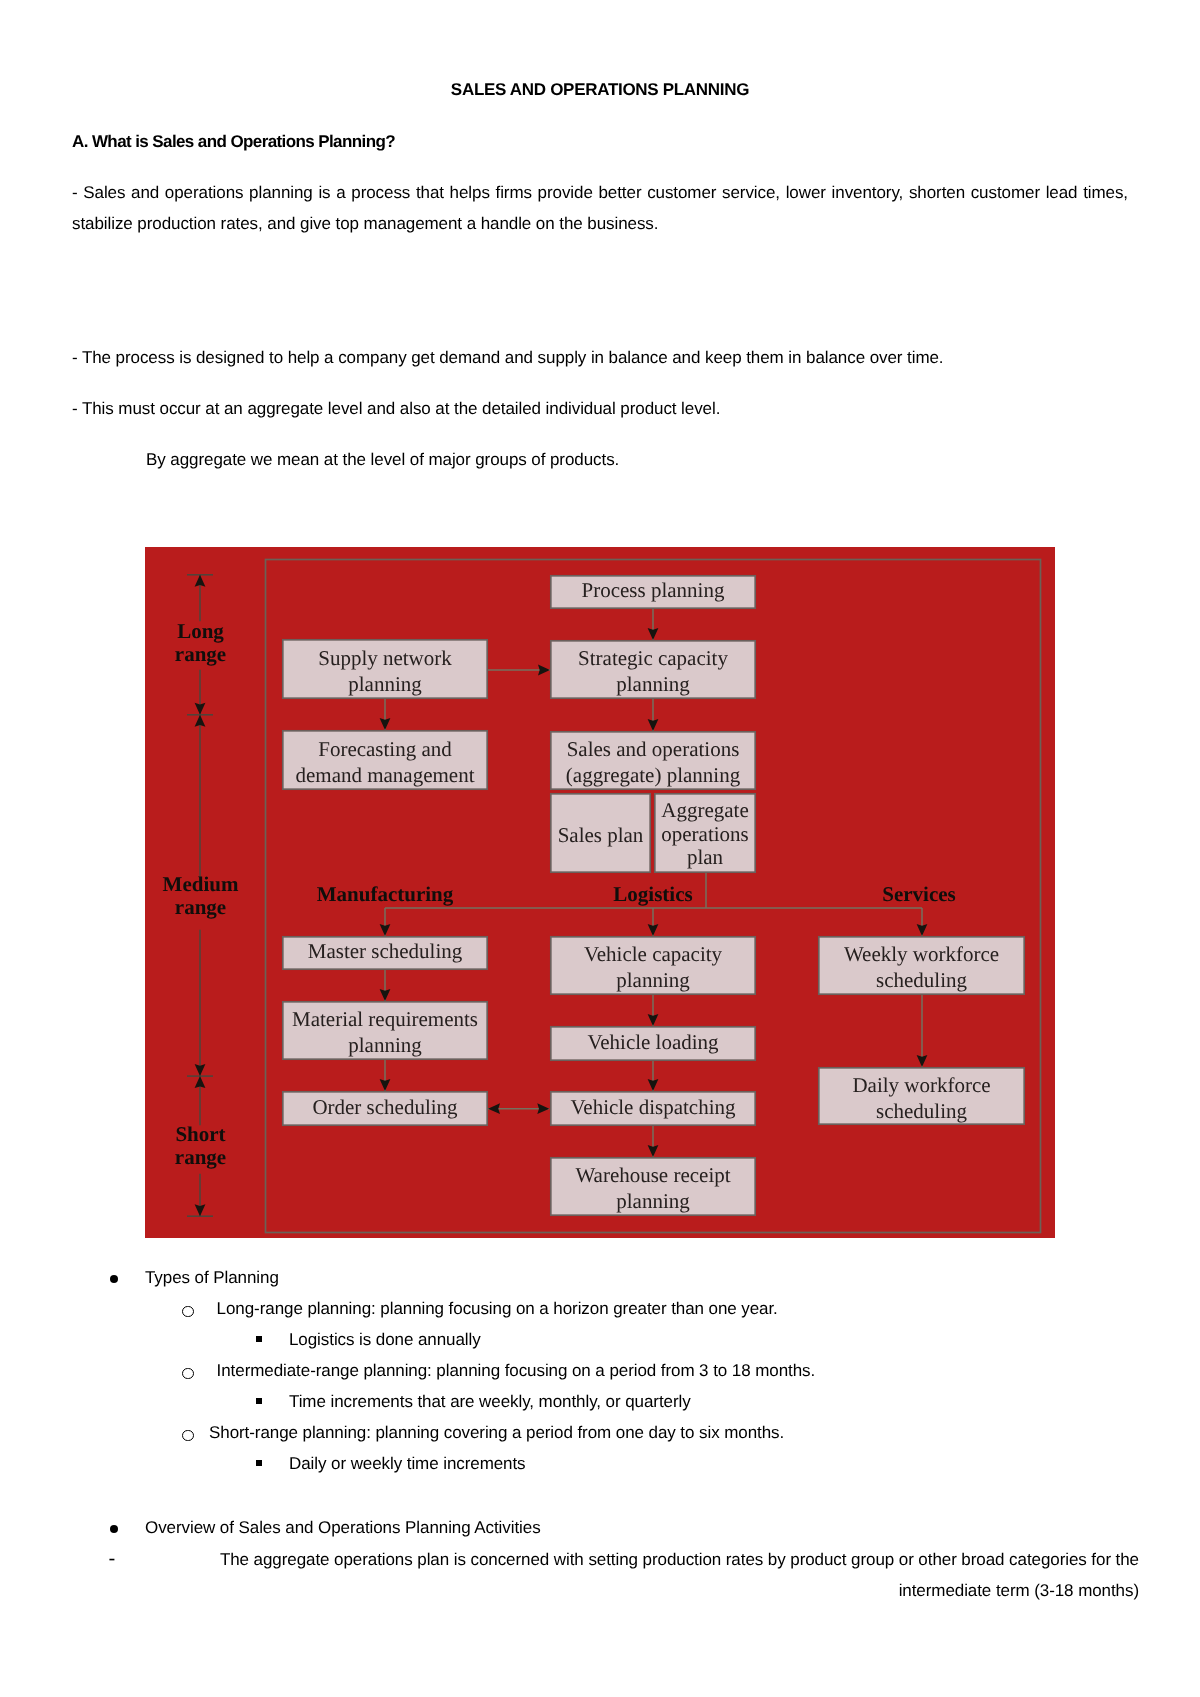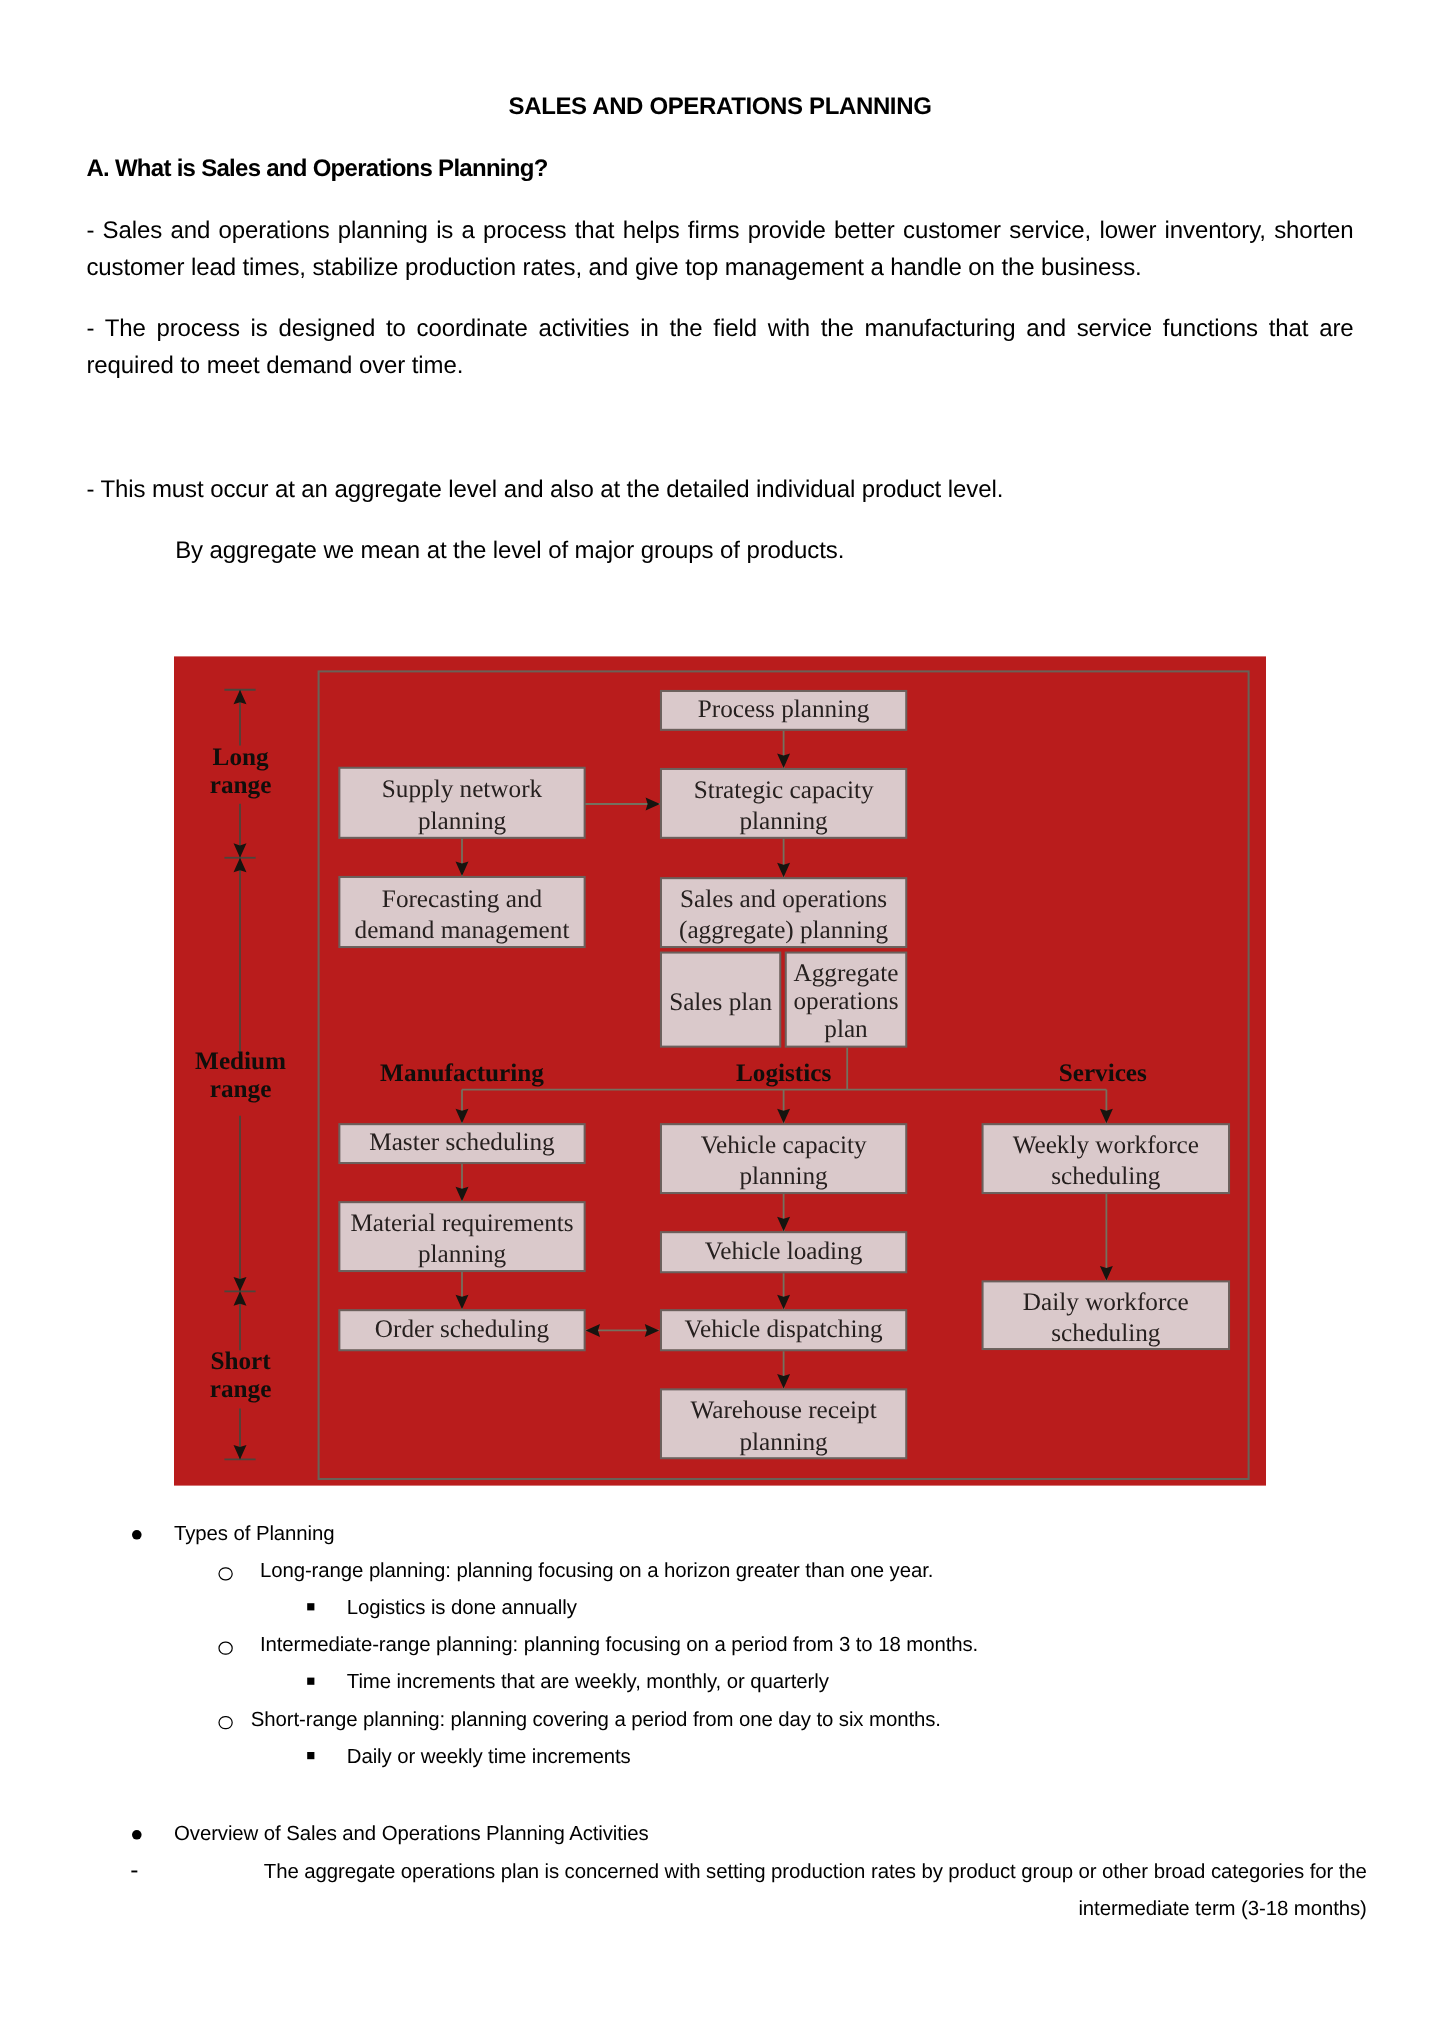--- a/index.html
+++ b/index.html
@@ -2,21 +2,21 @@
 <html><head>
 <meta charset="utf-8">
 <title>Sales and Operations Planning</title>
 <style>
   html,body{margin:0;padding:0;background:#fff;}
   body{width:1200px;height:1697px;font-family:"Liberation Sans",sans-serif;color:#000;
        -webkit-font-smoothing:antialiased;text-rendering:geometricPrecision;}
   .page{position:relative;width:1200px;height:1697px;overflow:hidden;background:#fff;}
 
   
-  .txt{position:absolute;font-size:20px;line-height:31px;letter-spacing:-0.08px;}
+  .txt{position:absolute;font-size:17px;line-height:31px;letter-spacing:-0.08px;}
   .bold{font-weight:bold;letter-spacing:-0.6px;}
   .title{left:0;width:1200px;text-align:center;top:73.8px;letter-spacing:-0.3px;}
   .h-a{left:72px;top:125.8px;}
   .h-b{left:72px;top:495.8px;}
   .para{left:72px;width:1056px;text-align:justify;}
   .para.p1{top:176.8px;}
   .para.p2{top:258.8px;}
   .para.p3{top:341.8px;}
   .para.p4{top:392.8px;}
   .note{left:146px;top:443.8px;}
@@ -41,21 +41,21 @@
   .mk-dash{position:absolute;font-size:20.5px;line-height:31px;}
 </style>
 </head>
 <body>
 
 <div class="page">
 
   <div class="txt title bold">SALES AND OPERATIONS PLANNING</div>
   <div class="txt h-a bold">A. What is Sales and Operations Planning?</div>
   <div class="txt para p1">- Sales and operations planning is a process that helps firms provide better customer service, lower inventory, shorten customer lead times, stabilize production rates, and give top management a handle on the business.</div>
-  <div class="txt para p2">- The process is designed to coordinate activities in the field with the manufacturing and service functions that are required to meet demand over time.</div>
+  <div class="txt para p3">- The process is designed to help a company get demand and supply in balance and keep them in balance over time.</div>
   <div class="txt note">By aggregate we mean at the level of major groups of products.</div>
   <div class="txt para p4">- This must occur at an aggregate level and also at the detailed individual product level.</div>
 
   <div class="figure">
     <svg id="diagram-svg" width="910" height="691" viewBox="0 0 910 691">
         <rect x="120.5" y="12.5" width="775" height="673" class="frm"></rect>
         <g>
           <line x1="508" y1="62" x2="508" y2="93" class="ln"></line>
           <path d="M 508 93 L 502.6 81 L 508 82.68 L 513.4 81 Z" class="ahd"></path>
         </g>

